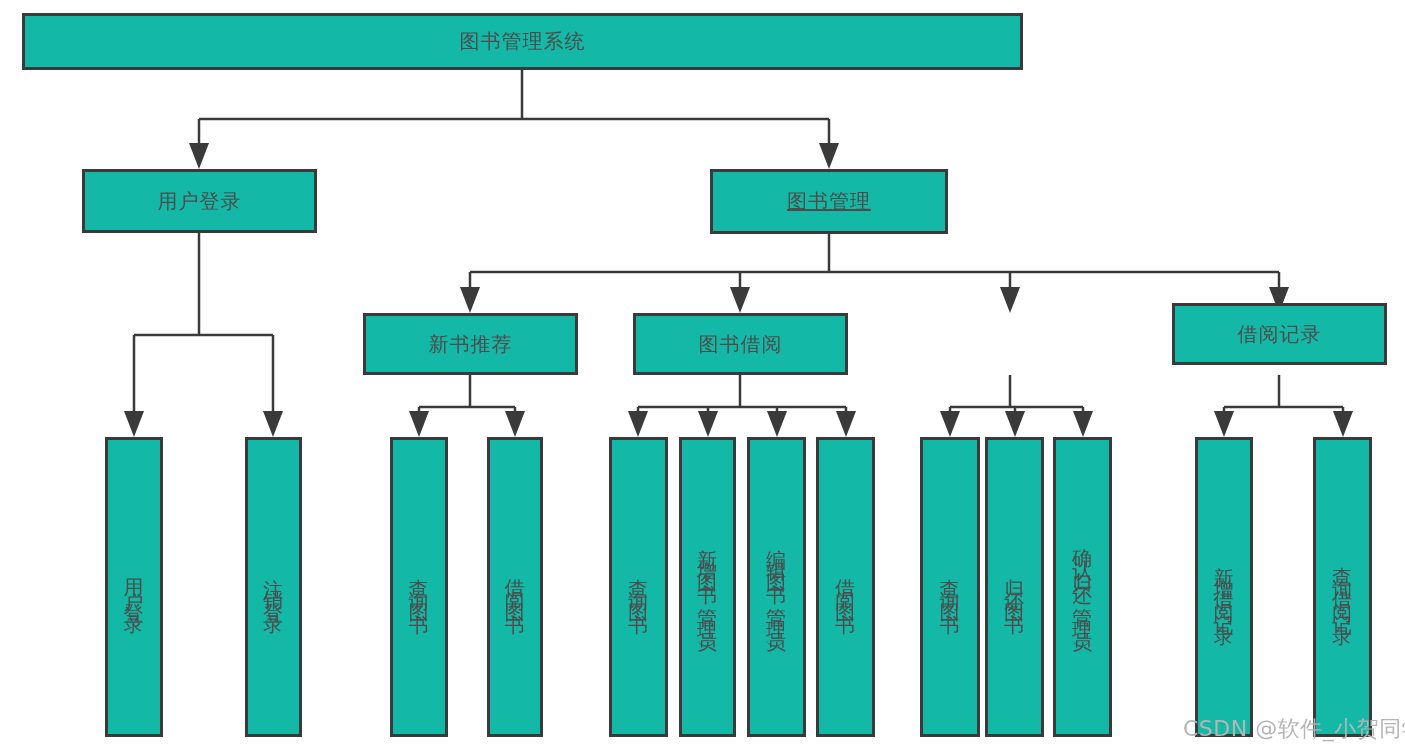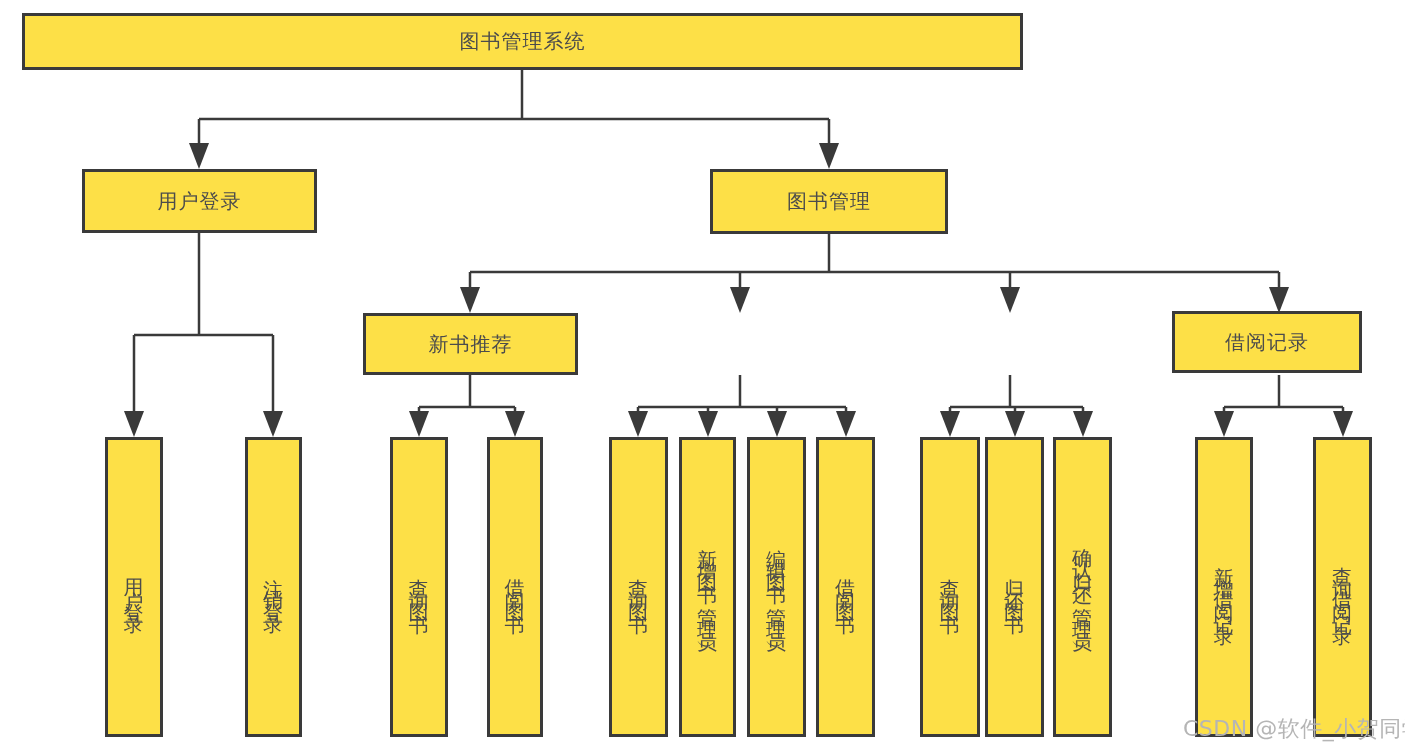--- a/index.html
+++ b/index.html
@@ -15,21 +15,21 @@
     position: absolute;
     left: 0; top: 0;
     width: 1405px; height: 747px;
     z-index: 1;
   }
   svg.wires line { stroke: #3a3a3a; stroke-width: 2.5; fill: none; }
   svg.wires polygon.arrowhead { fill: #3a3a3a; stroke: none; }
   .box {
     position: absolute;
     box-sizing: border-box;
-    background: #fde047;
+    background: #14b8a6;
     border: 3px solid #3a3a3a;
     display: flex;
     align-items: center;
     justify-content: center;
     color: #4c4c4c;
     z-index: 2;
   }
   .branch { font-size: 20px; letter-spacing: 1px; }
   .leaf { font-size: 20px; }
   .leaf .vtext {
@@ -117,28 +117,31 @@
       <polygon class="arrowhead" points="1333,411 1353,411 1343,437"></polygon>
     </svg>
 
   <div class="box branch" style="left:22px; top:13px; width:1001px; height:57px;">
     <span>图书管理系统</span>
   </div>
 
   <div class="box branch" style="left:82px; top:169px; width:235px; height:64px;">
     <span>用户登录</span>
   </div>
-  <div class="box branch" style="left:710px; top:169px; width:238px; height:65px;">
+  <div class="box branch" style="left:710px; top:169px; width:238px; height:65px;text-decoration:underline;">
     <span>图书管理</span>
   </div>
 
   <div class="box branch" style="left:363px; top:313px; width:215px; height:62px;text-align:center;">
     <span>新书推荐</span>
   </div>
-  <div class="box branch" style="left:1172px; top:311px; width:190px; height:62px;">
+  <div class="box branch" style="left:633px; top:313px; width:215px; height:62px;">
+    <span>图书借阅</span>
+  </div>
+  <div class="box branch" style="left:1172px; top:303px; width:215px; height:62px;">
     <span>借阅记录</span>
   </div>
 
   <div class="box leaf" style="left:105px; top:437px; width:58px; height:300px;">
     <span class="vtext">用户登录</span>
   </div>
   <div class="box leaf" style="left:245px; top:437px; width:57px; height:300px;">
     <span class="vtext">注销登录</span>
   </div>
 

